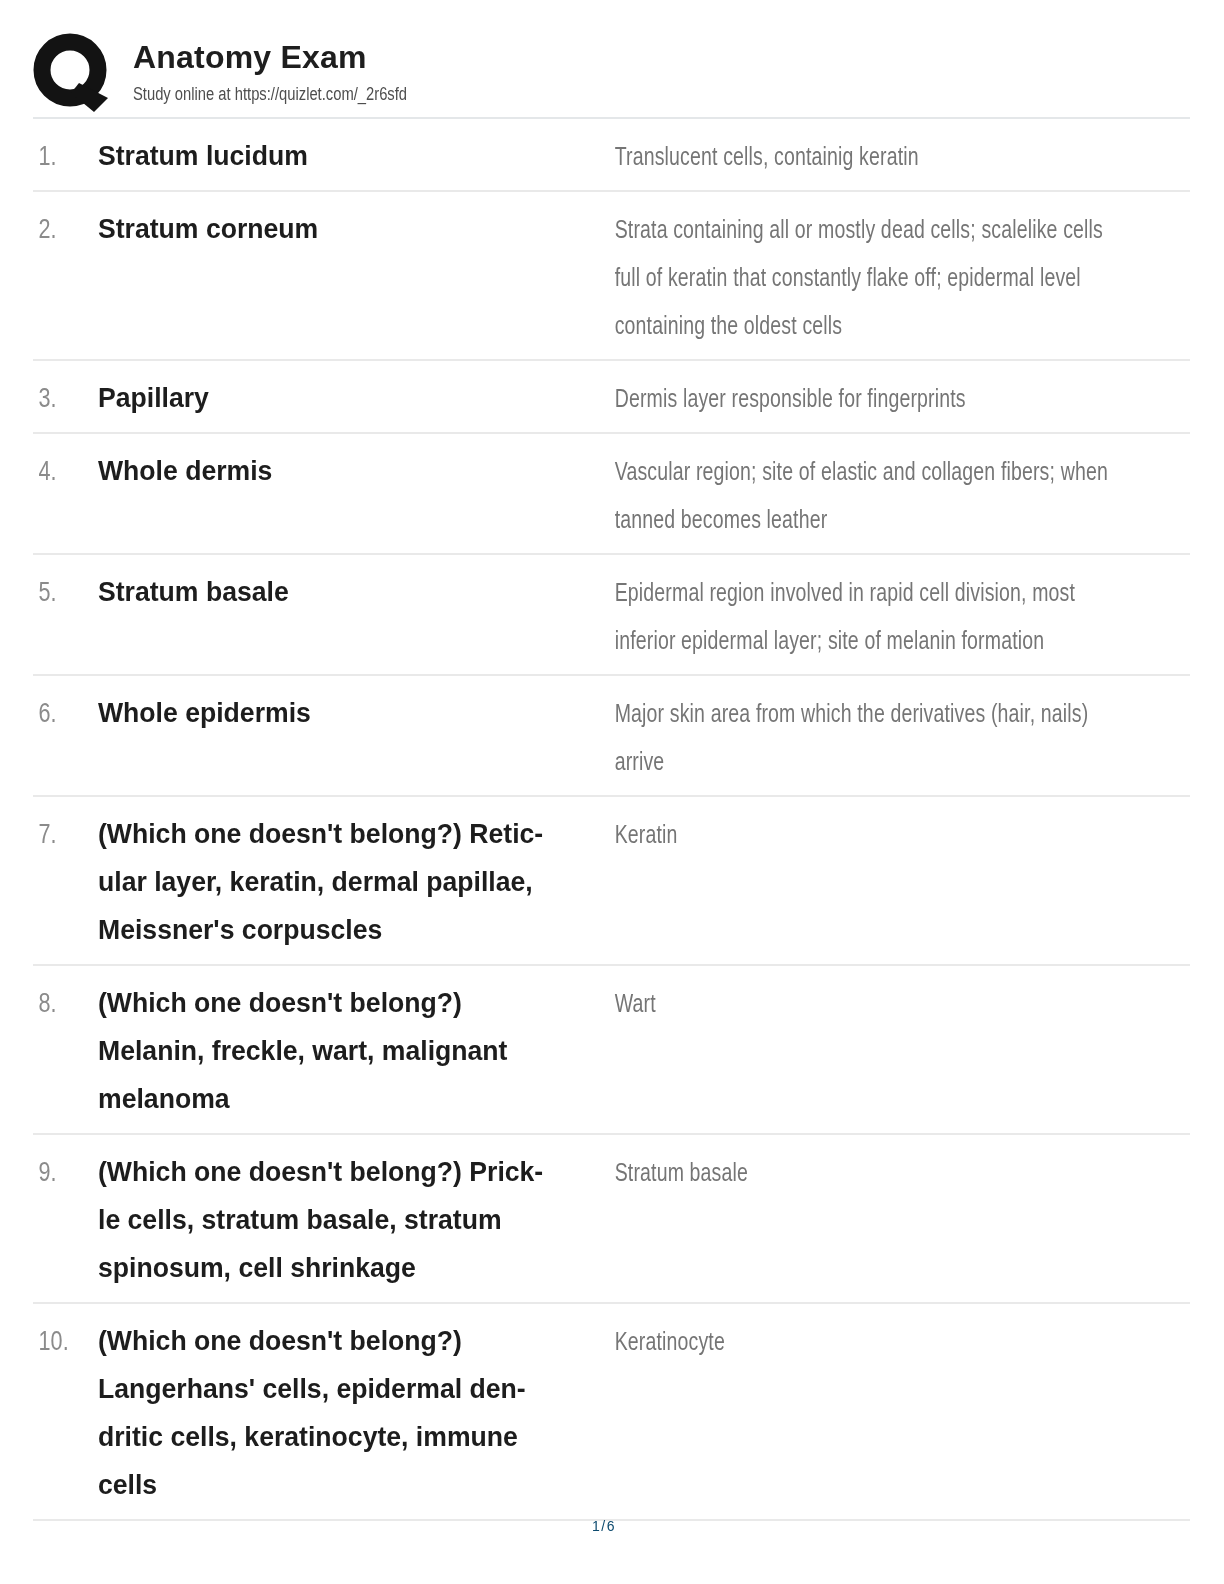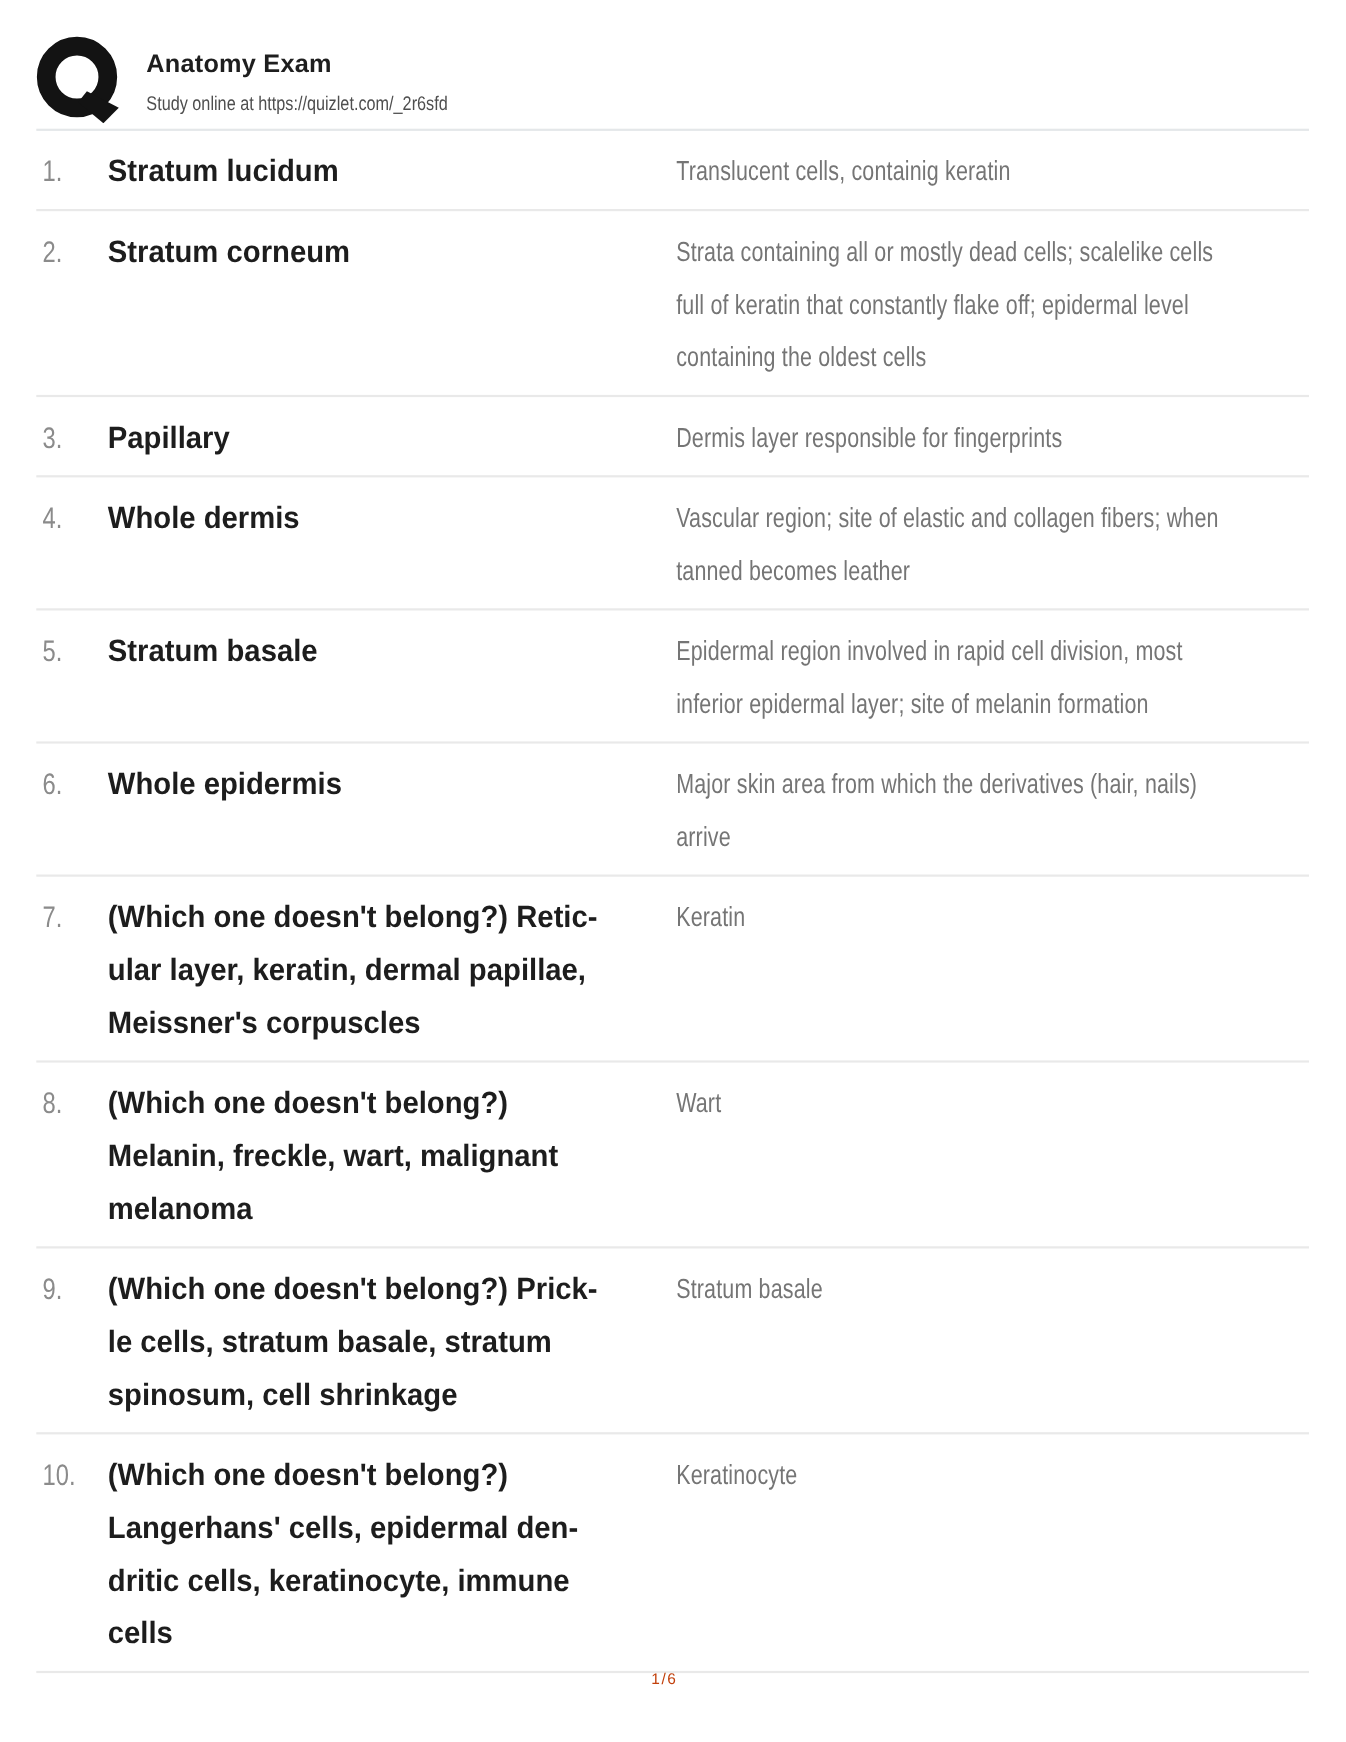--- a/index.html
+++ b/index.html
@@ -4,38 +4,38 @@
 <style>
   * { margin: 0; padding: 0; box-sizing: border-box; }
   html, body { width: 1224px; height: 1584px; background: #ffffff; overflow: hidden; }
   body { font-family: "Liberation Sans", sans-serif; position: relative; }
   .page { padding: 32px 34px 0 33px; }
 
   
   .header { display: flex; align-items: flex-start; }
   .logo-wrap { width: 78px; height: 80px; flex: 0 0 78px; }
   .title-block { margin-left: 22px; margin-top: 6px; }
-  .title { font-size: 23px; font-weight: 700; color: #1e1e1e; line-height: 38px; letter-spacing: 0.2px; }
+  .title { font-size: 32px; font-weight: 700; color: #1e1e1e; line-height: 38px; letter-spacing: 0.2px; }
   .subtitle { font-size: 18px; font-weight: 400; color: #4e4e4e; line-height: 26px;
               margin-top: 5px; white-space: pre; transform: scaleX(0.82); transform-origin: 0 0; }
 
   
   .rows { margin-top: 5px; border-top: 2px solid #e4e7e9; }
   .row { display: grid; grid-template-columns: 65px 512px 1fr;
          padding: 13px 0 10px 0; border-bottom: 2px solid #e9e9e9; }
   .num  { font-size: 27px; color: #8b8b8b; line-height: 48px; padding-left: 7px;
           white-space: pre; transform: scaleX(0.8); transform-origin: 0 0; }
   .term { font-size: 28px; font-weight: 700; color: #1d1d1d; line-height: 48px;
           white-space: pre; transform: scaleX(0.95); transform-origin: 0 0; }
   .def  { font-size: 25px; font-weight: 400; color: #757575; line-height: 48px; padding-left: 6px;
           white-space: pre; transform: scaleX(0.78); transform-origin: 0 0; letter-spacing: 0.2px; }
 
   
   .footer { position: absolute; left: 0; right: 16px; top: 1518px; text-align: center;
-            font-size: 14px; color: #c2410c; letter-spacing: 1.5px; }
+            font-size: 14px; color: #0c4a6e; letter-spacing: 1.5px; }
 </style>
 </head>
 <body>
 
 <div class="page">
 
   <div class="header">
     <div class="logo-wrap">
       <svg viewBox="0 0 78 80" width="78" height="80">
         <circle cx="37" cy="38" r="28" fill="none" stroke="#131313" stroke-width="17"></circle>

